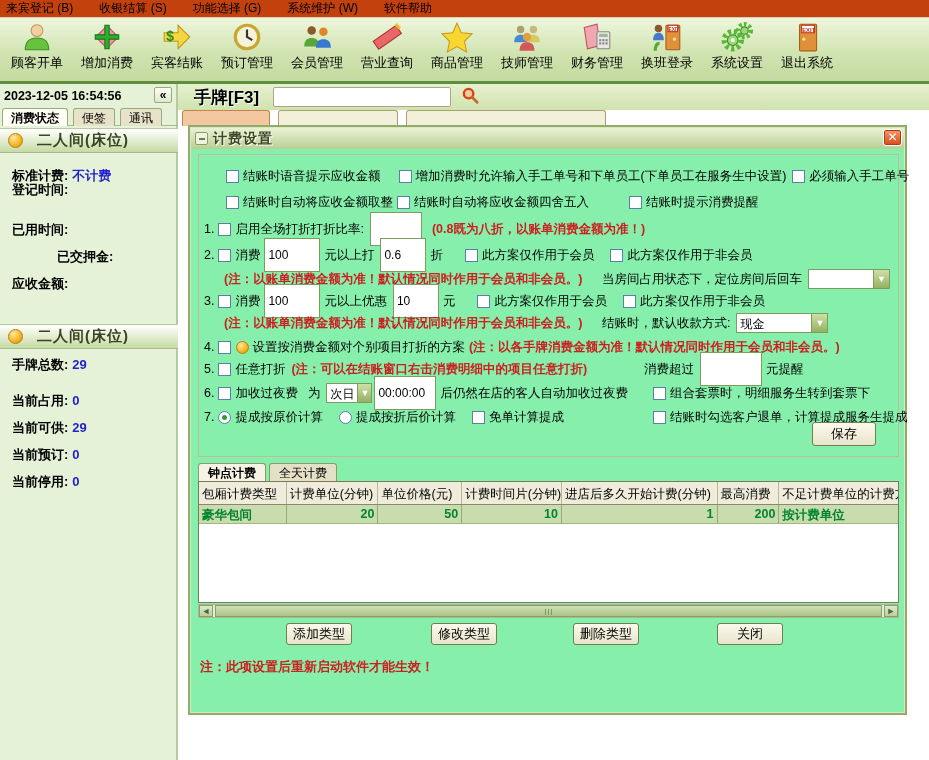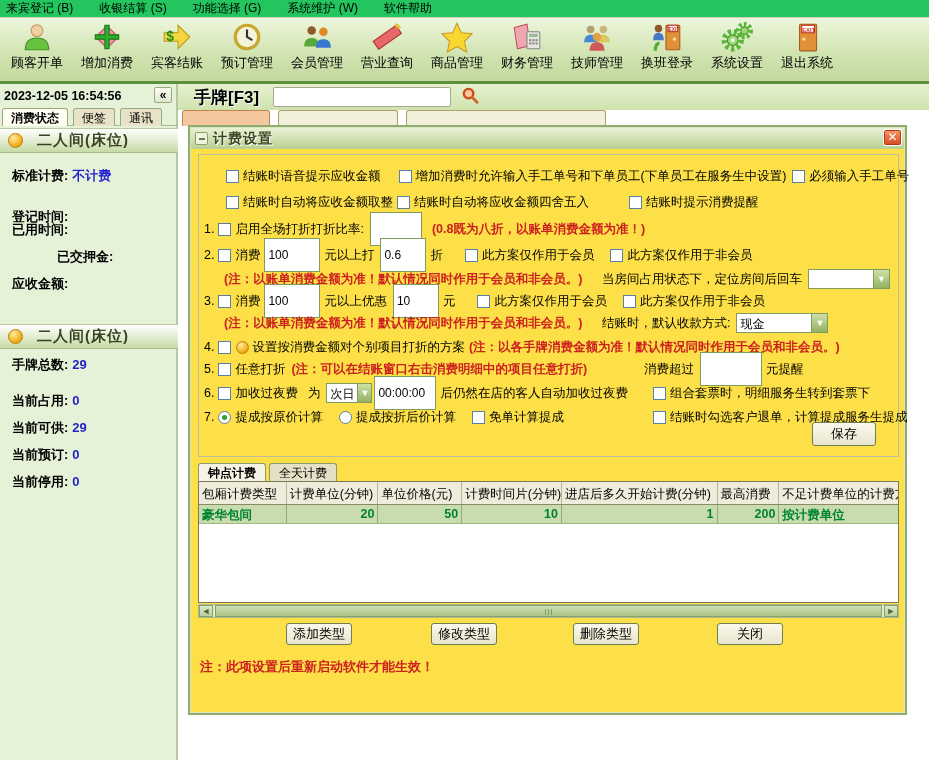--- a/index.html
+++ b/index.html
@@ -1,21 +1,21 @@
 <!DOCTYPE html>
 <html><head>
 <meta charset="utf-8">
 <style>
   * { margin:0; padding:0; box-sizing:border-box; }
   html,body { width:929px; height:760px; }
   body { font-family:"Liberation Sans","DejaVu Sans",sans-serif; font-size:12px; color:#000; }
   .screen { position:relative; width:929px; height:760px; background:#fff; overflow:hidden; }
 
   
-  .menubar { position:absolute; left:0; top:0; width:929px; height:18px; background:#22c55e;
+  .menubar { position:absolute; left:0; top:0; width:929px; height:18px; background:#c2410c;
              border-bottom:1px solid #d4d0b8; display:flex; align-items:center; gap:26px; padding-left:6px; }
   .menubar span { cursor:default; }
 
   
   .toolbar { position:absolute; left:0; top:18px; width:929px; height:66px;
              background:linear-gradient(#eef6dd,#cfe3ae 60%,#c3daa0); border-bottom:3px solid #5d8f3c;
              display:flex; align-items:flex-start; padding:2px 0 0 2px; }
   .tbtn { width:70px; height:60px; display:flex; flex-direction:column; align-items:center; justify-content:flex-start; cursor:pointer; }
   .tbtn svg { width:32px; height:32px; margin-top:1px; }
   .tbtn .tlbl { font-size:13px; margin-top:1px; white-space:nowrap; }
@@ -43,21 +43,21 @@
   .main-top { position:absolute; left:0; top:0; width:751px; height:26px; background:linear-gradient(#e6f1cf,#cfe3ae); display:flex; align-items:center; }
   .handcard { font-size:17px; font-weight:bold; margin-left:16px; text-shadow:1px 1px 0 #fff; }
   .hc-input { margin-left:14px; width:178px; height:20px; border:1px solid #a8a890; border-radius:2px; background:#fff; padding:0 4px; font-size:13px; }
   .mag { margin-left:10px; cursor:pointer; }
   .bg-tabs { position:absolute; left:4px; top:26px; height:16px; display:flex; gap:8px; }
   .bg-tab { height:16px; border:1px solid #b0a070; border-bottom:none; border-radius:3px 3px 0 0; background:#f2f0da; }
   .bg-tab.active { background:#f3c8a0; border-color:#c08848; width:88px; }
 
   
   .dialog { position:absolute; left:10px; top:41px; width:719px; height:590px;
-            background:#fde047; border:2px solid #90ac6c; box-shadow:inset 0 0 0 1px #dbe7c3; }
+            background:#86efac; border:2px solid #90ac6c; box-shadow:inset 0 0 0 1px #dbe7c3; }
   .dtitle { position:absolute; left:1px; top:1px; right:1px; height:21px;
             background:linear-gradient(#e9f1d4,#b9cf93); display:flex; align-items:center; }
   .dtitle .sysico { width:13px; height:13px; margin-left:4px; background:#eef4de; border:1px solid #8aa066; border-radius:2px; position:relative; }
   .dtitle .sysico::after { content:""; position:absolute; left:3px; top:5px; width:6px; height:2px; background:#6a8046; }
   .dtitle .ttl { font-size:14px; font-weight:bold; color:#3c4820; margin-left:5px; text-shadow:1px 1px 0 #ffffff; letter-spacing:1px; }
   .dclose { position:absolute; right:3px; top:2px; width:19px; height:17px; border:1px solid #fff; border-radius:3px;
             background:linear-gradient(#f59a6a,#d9481e); box-shadow:inset 0 0 0 1px #b23812;
             color:#fff; font-weight:bold; font-size:12px; line-height:15px; text-align:center; cursor:pointer; }
   .groupbox { position:absolute; left:8px; top:27px; width:701px; height:303px; border:1px solid #bdbd9d; }
 
@@ -165,47 +165,47 @@
       <span class="tlbl">营业查询</span>
     </div>
     <div class="tbtn">
       <svg viewBox="0 0 30 30">
           <path d="M15 2l4 9 10 1-7 7 2 10-9-5-9 5 2-10-7-7 10-1z" fill="#f8d830" stroke="#c89820"></path>
         </svg>
       <span class="tlbl">商品管理</span>
     </div>
     <div class="tbtn">
       <svg viewBox="0 0 30 30">
+          <circle cx="9" cy="8" r="3.5" fill="#b0a070"></circle>
+          <path d="M3 20c0-5 2.5-7 6-7s6 2 6 7z" fill="#4888d8"></path>
+          <circle cx="21" cy="8" r="3.5" fill="#c8b880"></circle>
+          <path d="M15 20c0-5 2.5-7 6-7s6 2 6 7z" fill="#d8c860"></path>
+          <circle cx="15" cy="15" r="4" fill="#e0a040"></circle>
+          <path d="M8 28c0-6 3-8 7-8s7 2 7 8z" fill="#d05858"></path>
+        </svg>
+      <span class="tlbl">技师管理</span>
+    </div>
+    <div class="tbtn">
+      <svg viewBox="0 0 30 30">
           <path d="M3 6l12-3 3 20-12 3z" fill="#f0a8b0" stroke="#c05060"></path>
           <rect x="15" y="10" width="12" height="16" rx="1" fill="#e8e8e0" stroke="#888"></rect>
           <rect x="17" y="12" width="8" height="3" fill="#9ab89a"></rect>
           <g fill="#888">
             <rect x="17" y="17" width="2" height="2"></rect>
             <rect x="20" y="17" width="2" height="2"></rect>
             <rect x="23" y="17" width="2" height="2"></rect>
             <rect x="17" y="20" width="2" height="2"></rect>
             <rect x="20" y="20" width="2" height="2"></rect>
             <rect x="23" y="20" width="2" height="2"></rect>
           </g>
         </svg>
       <span class="tlbl">财务管理</span>
     </div>
     <div class="tbtn">
       <svg viewBox="0 0 30 30">
-          <circle cx="9" cy="8" r="3.5" fill="#b0a070"></circle>
-          <path d="M3 20c0-5 2.5-7 6-7s6 2 6 7z" fill="#4888d8"></path>
-          <circle cx="21" cy="8" r="3.5" fill="#c8b880"></circle>
-          <path d="M15 20c0-5 2.5-7 6-7s6 2 6 7z" fill="#d8c860"></path>
-          <circle cx="15" cy="15" r="4" fill="#e0a040"></circle>
-          <path d="M8 28c0-6 3-8 7-8s7 2 7 8z" fill="#d05858"></path>
-        </svg>
-      <span class="tlbl">技师管理</span>
-    </div>
-    <div class="tbtn">
-      <svg viewBox="0 0 30 30">
           <rect x="14" y="4" width="13" height="23" rx="1" fill="#e09038" stroke="#a06018"></rect>
           <rect x="16" y="4" width="9" height="6" fill="#fff" stroke="#c03020"></rect>
           <text x="16.5" y="9" font-size="4.5" font-weight="bold" fill="#c03020">EXIT</text>
           <circle cx="22" cy="17" r="1.5" fill="#f8e0a0"></circle>
           <circle cx="7" cy="7" r="3.5" fill="#8a5a2a"></circle>
           <path d="M2 18c0-5 2-7 5-7s5 2 5 7z" fill="#4878c8"></path>
           <path d="M4 28c0-5 2-7 4-7" stroke="#58a838" stroke-width="3" fill="none"></path>
         </svg>
       <span class="tlbl">换班登录</span>
     </div>
@@ -239,21 +239,21 @@
       <span class="sb-tab active">消费状态</span>
       <span class="sb-tab">便签</span>
       <span class="sb-tab">通讯</span>
     </div>
 
     <div class="sb-sec" style="top:44px;">
       <span class="ball"></span>
       <span class="sec-title">二人间(床位)</span>
     </div>
     <div class="sb-row" style="top:83px;"><span>标准计费:</span><span class="val">不计费</span></div>
-    <div class="sb-row" style="top:124px;"><span>登记时间:</span><span class="val"></span></div>
+    <div class="sb-row" style="top:97px;"><span>登记时间:</span><span class="val"></span></div>
     <div class="sb-row" style="top:137px;"><span>已用时间:</span><span class="val"></span></div>
     <div class="sb-row" style="top:164px;margin-left:45px;"><span>已交押金:</span><span class="val"></span></div>
     <div class="sb-row" style="top:191px;"><span>应收金额:</span><span class="val"></span></div>
 
     <div class="sb-sec" style="top:240px;">
       <span class="ball"></span>
       <span class="sec-title">二人间(床位)</span>
     </div>
     <div class="sb-row" style="top:272px;"><span>手牌总数:</span><span class="val">29</span></div>
     <div class="sb-row" style="top:308px;"><span>当前占用:</span><span class="val">0</span></div>

